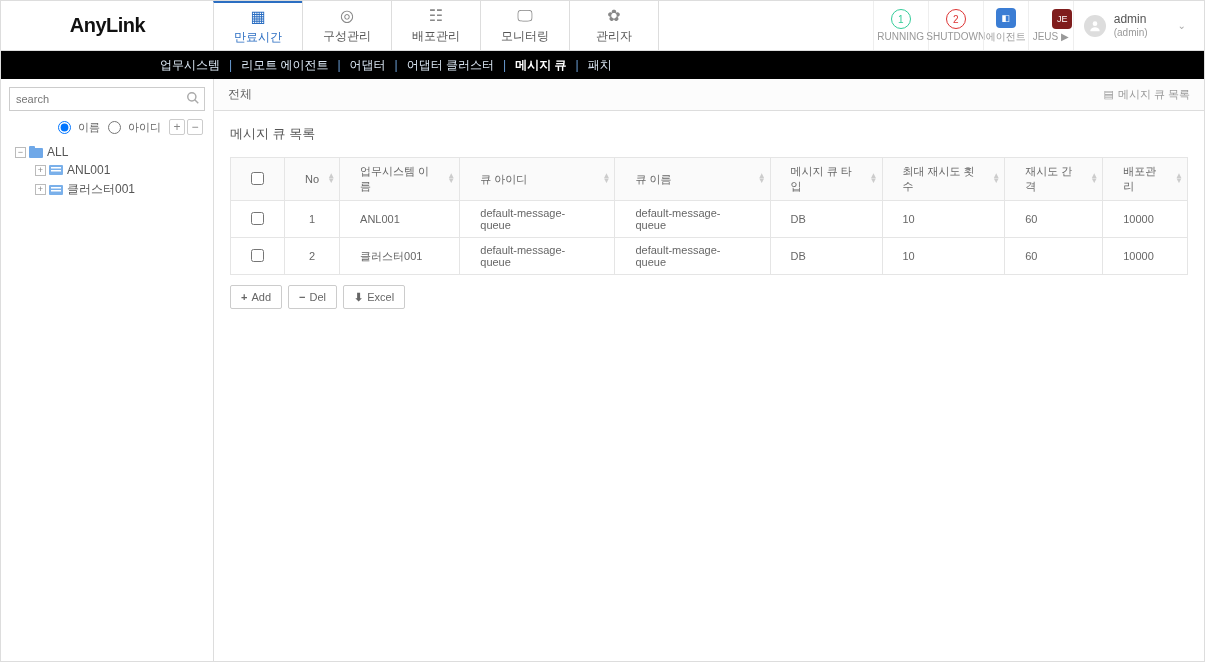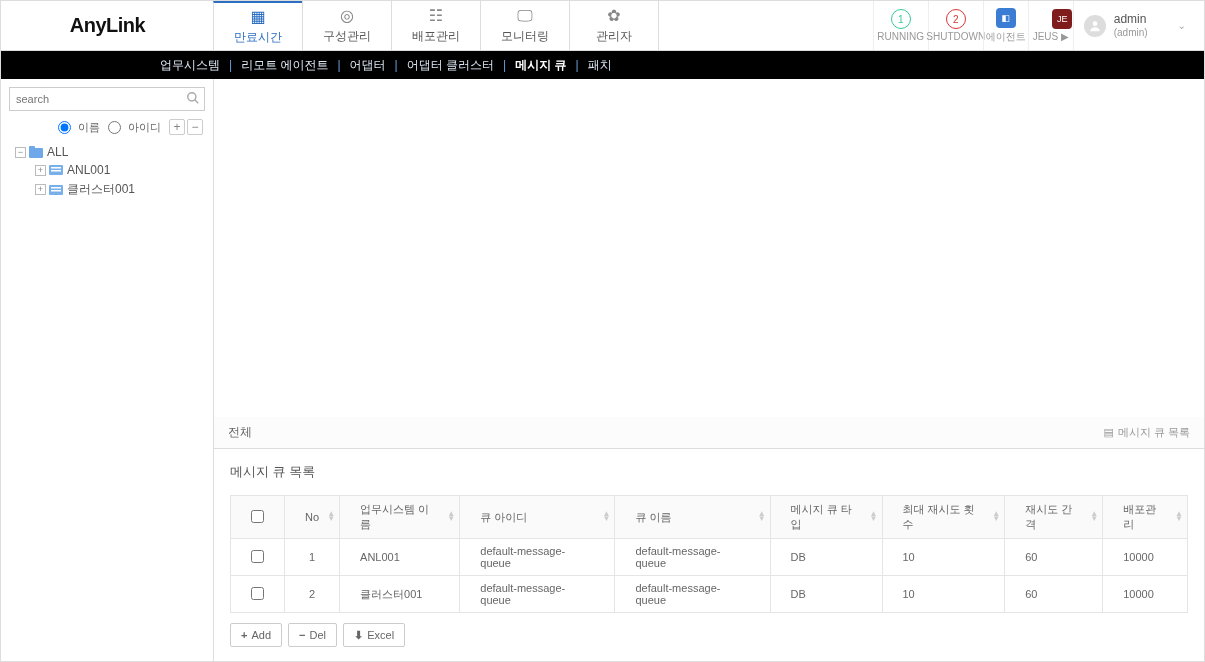--- a/index.html
+++ b/index.html
@@ -41,21 +41,21 @@
 .radio-row { display: flex; justify-content: flex-end; align-items: center; gap:2px; margin-bottom: 8px; font-size:11px;color:#666;padding-right:2px;}
 .radio-row label{display:flex;align-items:center;gap:7px;margin-right:6px;}
 .box-btn{width:16px;height:16px;border:1px solid #ccc;display:flex;align-items:center;justify-content:center;font-size:12px;color:#888;cursor:pointer;border-radius:2px;}
 .tree { font-size: 12px; color:#555;}
 .tree-item { display: flex; align-items: center; padding: 2px 0; cursor: pointer; }
 .tree-item.level0{padding-left:6px;}
 .tree-item.level1{padding-left:26px;}
 .tree-toggle{width:11px;height:11px;border:1px solid #bbb;display:flex;align-items:center;justify-content:center;font-size:9px;color:#888;margin-right:3px;line-height:1;}
 .tree-icon{width:14px;height:12px;margin-right:4px;display:flex;align-items:center;justify-content:center;}
 .tree-icon svg{display:block;}
-.content { flex: 1; display: flex; flex-direction: column; justify-content: flex-end; }
+.content { flex: 1; display: flex; flex-direction: column; }
 .breadcrumb-bar { height: 32px; border-bottom: 1px solid #ddd; display: flex; align-items: center; padding: 0 14px; justify-content: space-between; font-size: 12px; color:#666; background:#fcfcfc;}
 .breadcrumb-right{display:flex;align-items:center;gap:4px;color:#999;font-size:11px;}
 .page-area { padding: 14px 16px; }
 .page-title { font-size: 13px; color:#555; margin-bottom: 14px; }
 .table { width: 100%; border-collapse: collapse; }
 .table th, .table td { border: 1px solid #e5e5e5; padding: 6px 20px; text-align: left; font-size: 11px; color:#666; font-weight:normal;}
 .table th { background: #fafafa; position:relative;}
 .table th .sort{position:absolute;right:4px;top:50%;transform:translateY(-50%);color:#ccc;font-size:8px;display:flex;flex-direction:column;line-height:0.6;}
 .table .chk-col { width: 32px; text-align: center; }
 .table .no-col { width: 40px; text-align: center; }

